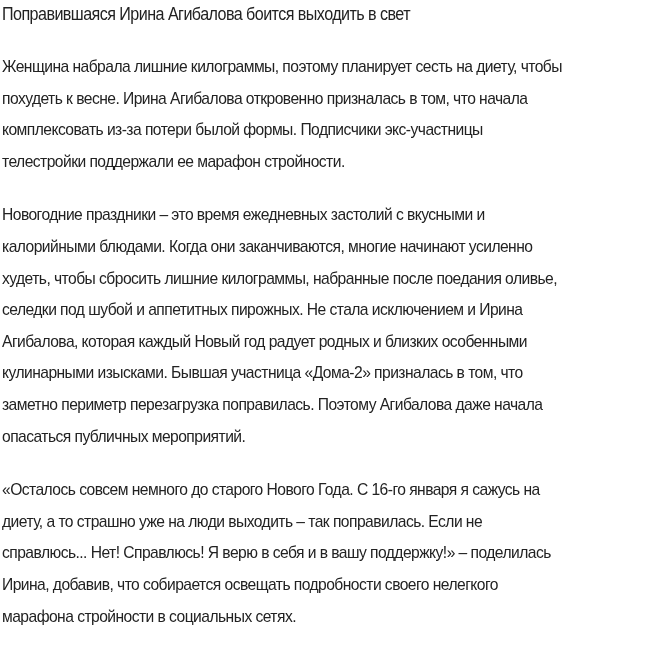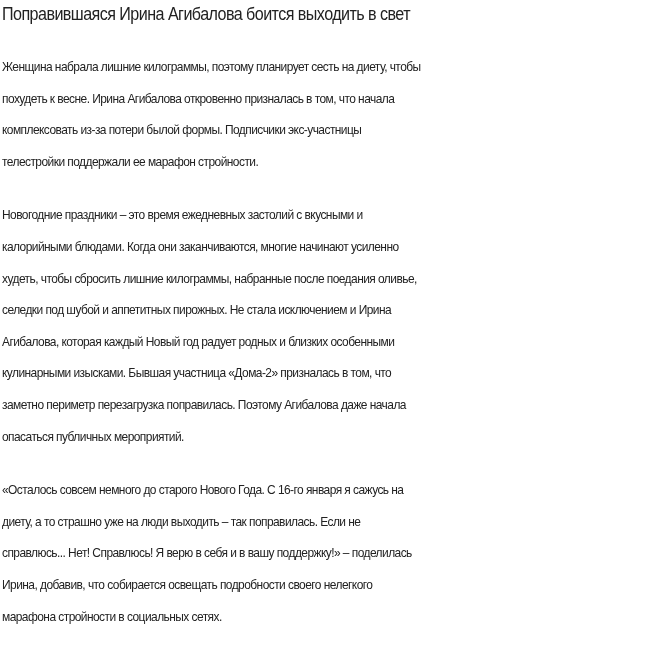--- a/index.html
+++ b/index.html
@@ -21,21 +21,21 @@
       font-size: 17.5px;
       line-height: 24px;
       margin: 0 0 25px 0;
       font-weight: normal;
       letter-spacing: -0.6px;
       transform: scaleX(0.92);
       transform-origin: left;
       white-space: nowrap;
     }
     .para {
-      font-size: 13px;
+      font-size: 17px;
       line-height: 31.6px;
       margin: 0 0 22px 0;
       letter-spacing: -0.6px;
     }
     .line {
       display: block;
       white-space: nowrap;
       transform: scaleX(0.92);
       transform-origin: left;
     }

